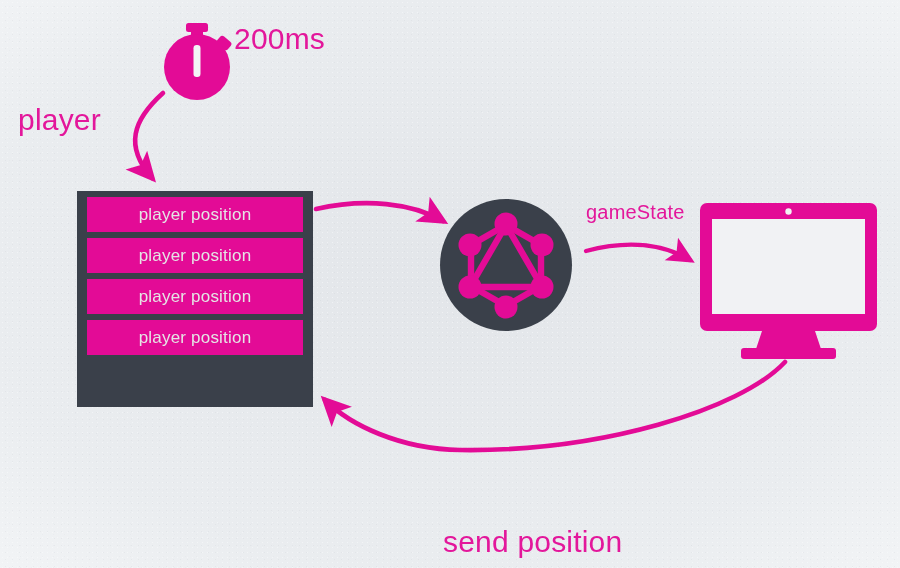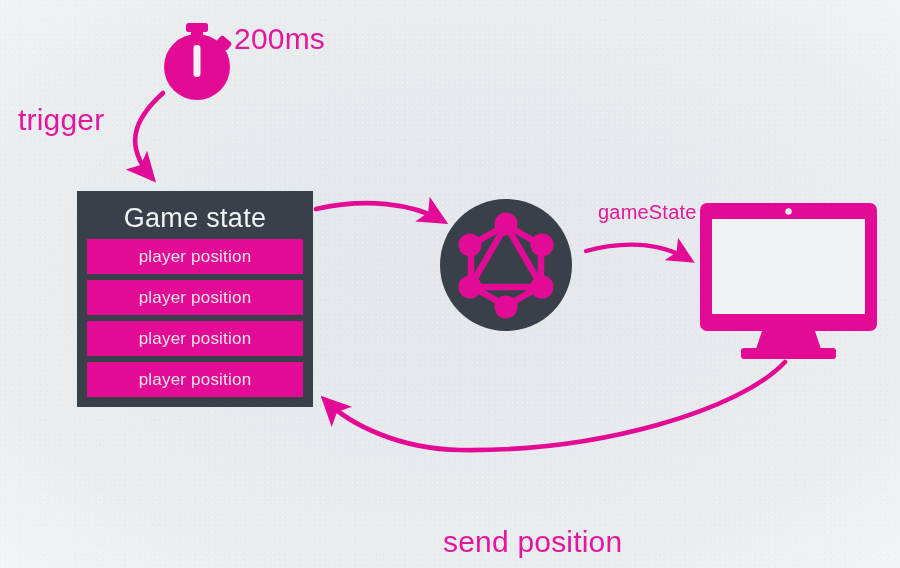--- a/index.html
+++ b/index.html
@@ -76,21 +76,21 @@
     text-align: center;
     line-height: 35px;
     letter-spacing: 0.2px;
   }
   .pp-row:last-child { margin-bottom: 0; }
 
   
   #label-200ms   { left: 234px; top: 23px;  font-size: 30px; }
   #label-trigger { left: 18px;  top: 104px; font-size: 30px; }
   #label-publish { left: 328px; top: 160px; font-size: 30px; }
-  #label-gamestate { left: 586px; top: 202px; font-size: 20px; margin-left: 12px; }
+  #label-gamestate { left: 586px; top: 202px; font-size: 20px; }
   #label-send    { left: 443px; top: 461px; font-size: 30px; text-align: center; }
 </style>
 </head>
 <body>
 
 <div id="stage">
 
   <div id="noise"></div>
 
   <svg id="svgroot" width="900" height="568" viewBox="0 0 900 568">
@@ -153,30 +153,29 @@
 
       <path d="M762 331 L815 331 L821 349 L756 349 Z" fill="#e30b96"></path>
 
       <rect x="741" y="348" width="95" height="11" rx="3" fill="#e30b96"></rect>
     </g>
 
     <path d="M785 362 C 740 410, 600 452, 460 450 C 400 449, 350 425, 325 400" fill="none" stroke="#e30b96" stroke-width="4.6" stroke-linecap="round" marker-end="url(#ah)"></path>
   </svg>
 
   <div id="gamestate-box">
-    <div id="gamestate-title">Game state</div>
     <div class="pp-row">player position</div>
     <div class="pp-row">player position</div>
     <div class="pp-row">player position</div>
     <div class="pp-row">player position</div>
   </div>
 
   <div class="lbl" id="label-200ms">200ms</div>
 
-  <div class="lbl" id="label-trigger">trigger</div>
+  <div class="lbl" id="label-trigger">player</div>
 
 
   <div class="lbl" id="label-gamestate">gameState</div>
 
   <div class="lbl" id="label-send">
     <div>send position</div>
     
   </div>
 
 </div>

